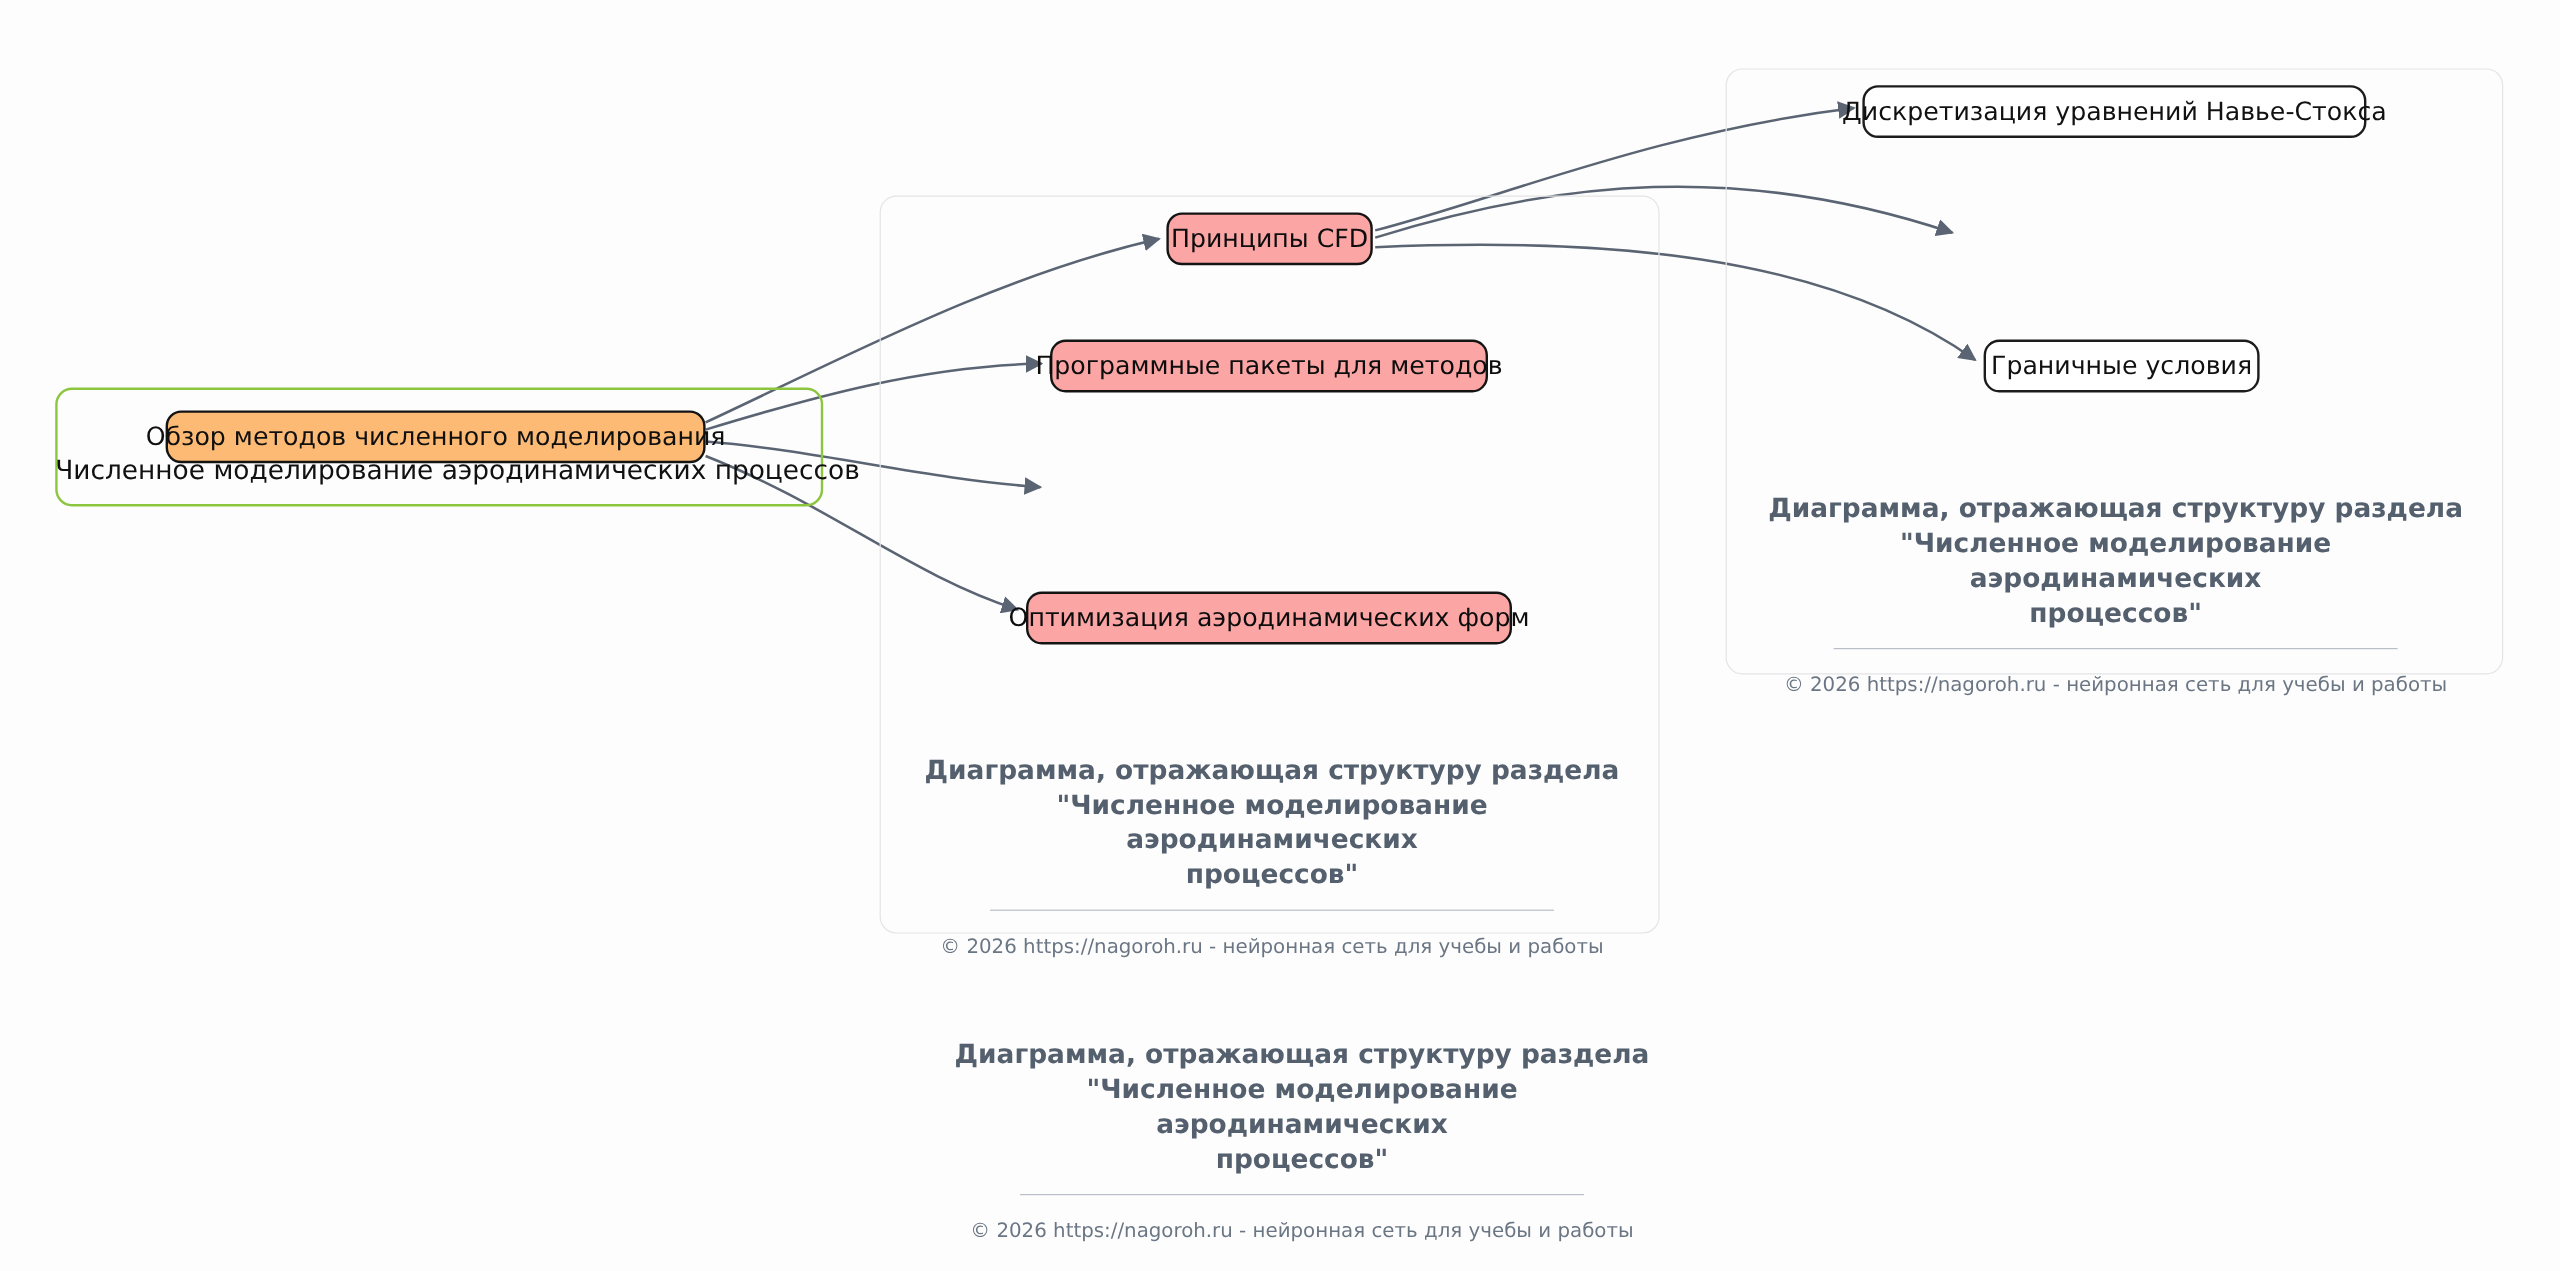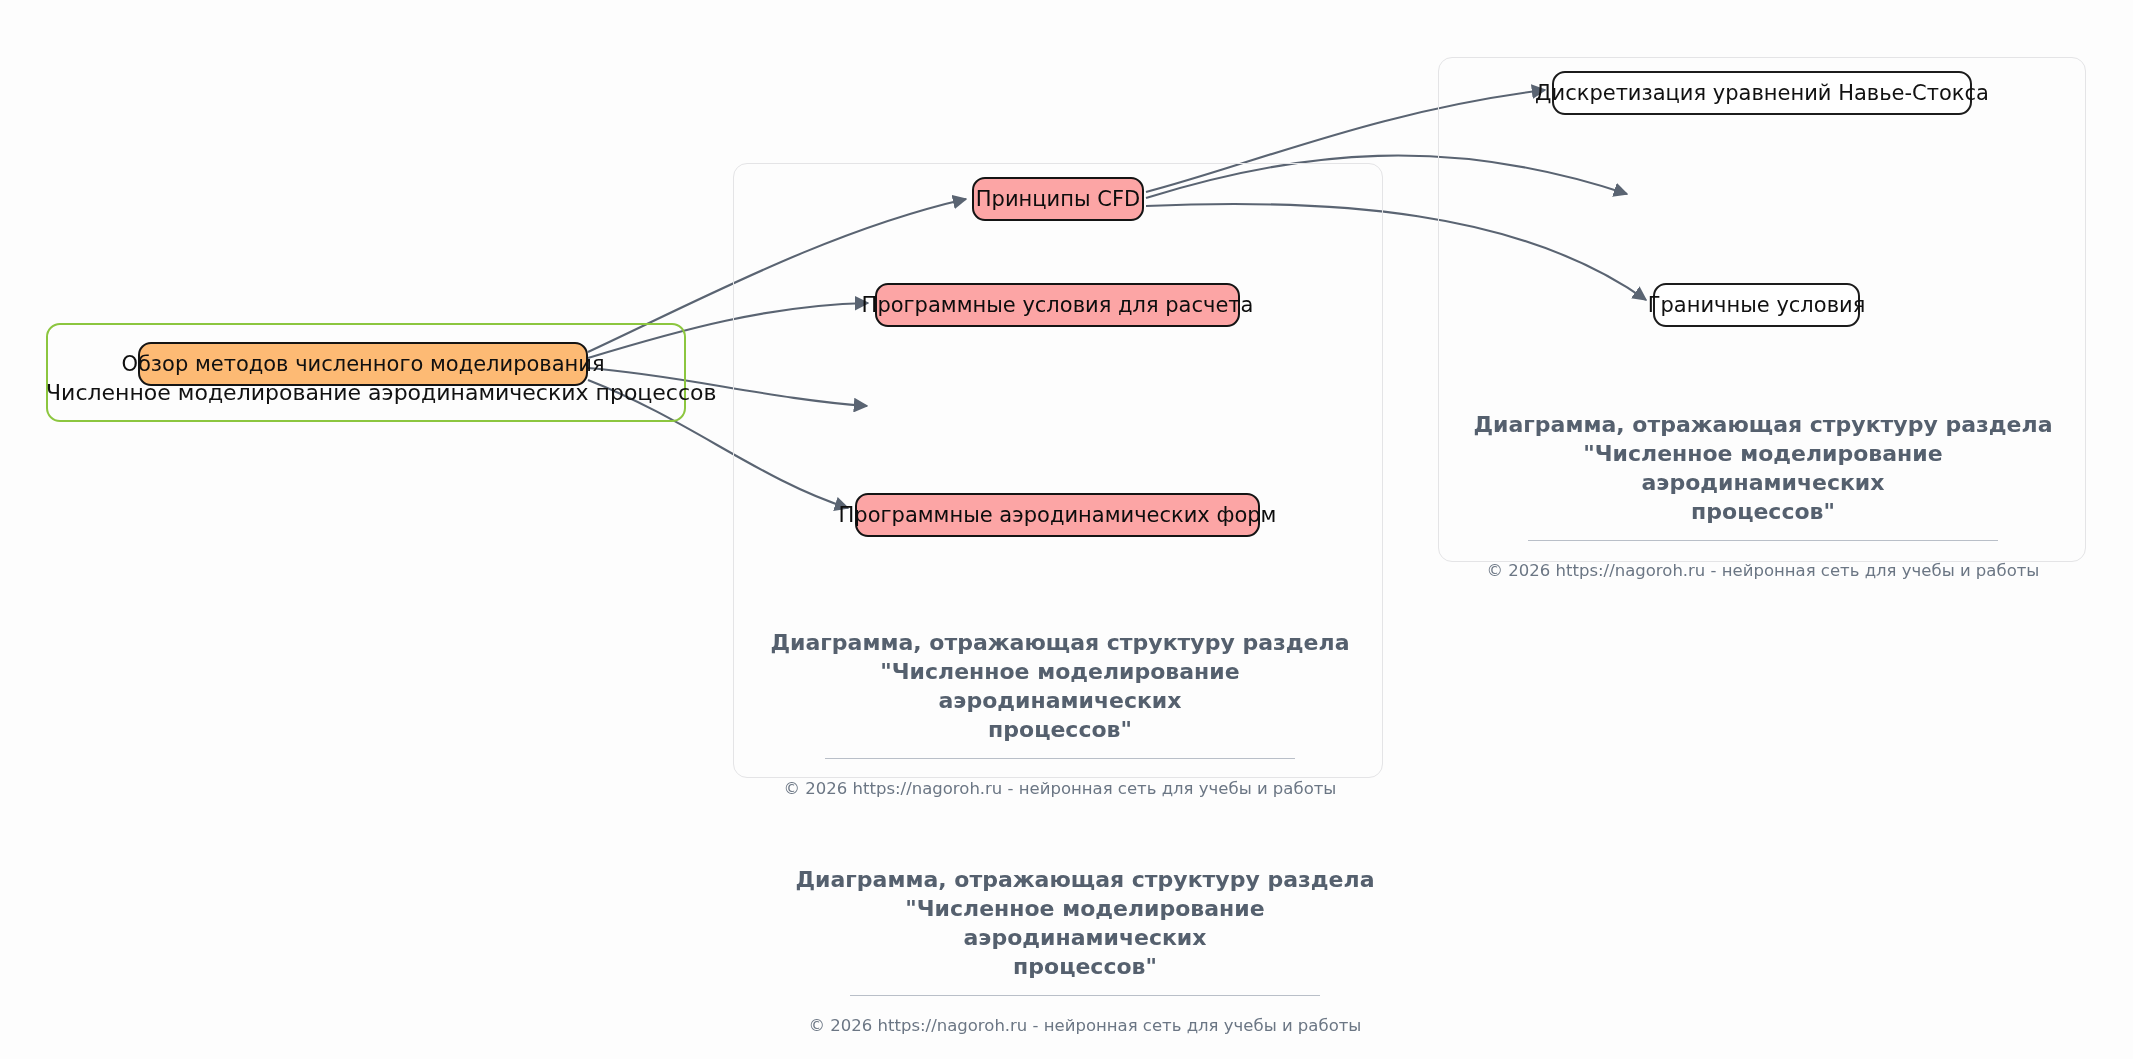--- a/index.html
+++ b/index.html
@@ -176,29 +176,29 @@
   <div class="group-panel panel-root"></div>
   <div class="group-panel panel-mid"></div>
   <div class="group-panel panel-right"></div>
 
   <div class="node node-green" style="left:138px; top:342px; width:450px;">Обзор методов численного моделирования</div>
 
   <div class="root-subtitle">Численное моделирование аэродинамических процессов</div>
 
   <div class="node node-purple" style="left:972px; top:177px; width:172px;">Принципы CFD</div>
 
-  <div class="node node-purple" style="left:875px; top:283px; width:365px;">Программные условия для расчета</div>
-
-
-  <div class="node node-purple" style="left:855px; top:493px; width:405px;">Программные аэродинамических форм</div>
+  <div class="node node-purple" style="left:875px; top:283px; width:365px;">Программные пакеты для методов</div>
+
+
+  <div class="node node-purple" style="left:855px; top:493px; width:405px;">Оптимизация аэродинамических форм</div>
 
   <div class="node node-plain" style="left:1552px; top:71px; width:420px;">Дискретизация уравнений Навье-Стокса</div>
 
 
-  <div class="node node-plain" style="left:1653px; top:283px; width:207px;">Граничные условия</div>
+  <div class="node node-plain" style="left:1653px; top:283px; width:230px;">Граничные условия</div>
 
   <div class="caption-block cap-mid">
     <div class="caption-title">Диаграмма, отражающая структуру раздела
 "Численное моделирование аэродинамических
 процессов"</div>
     <div class="caption-rule"></div>
     <div class="caption-credit">© 2026 https://nagoroh.ru - нейронная сеть для учебы и работы</div>
   </div>
 
   <div class="caption-block cap-right">

